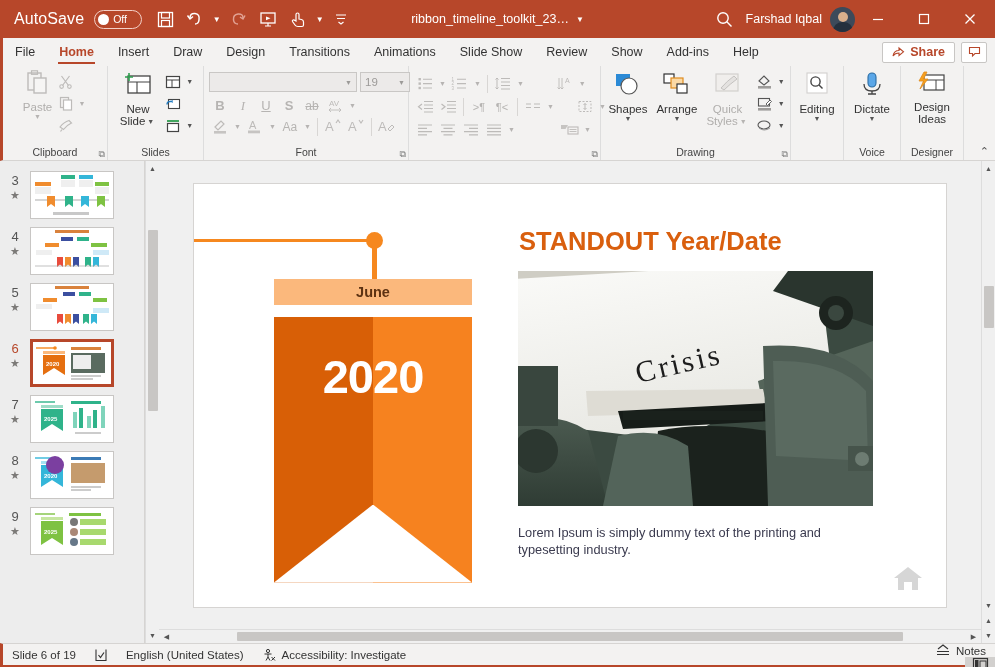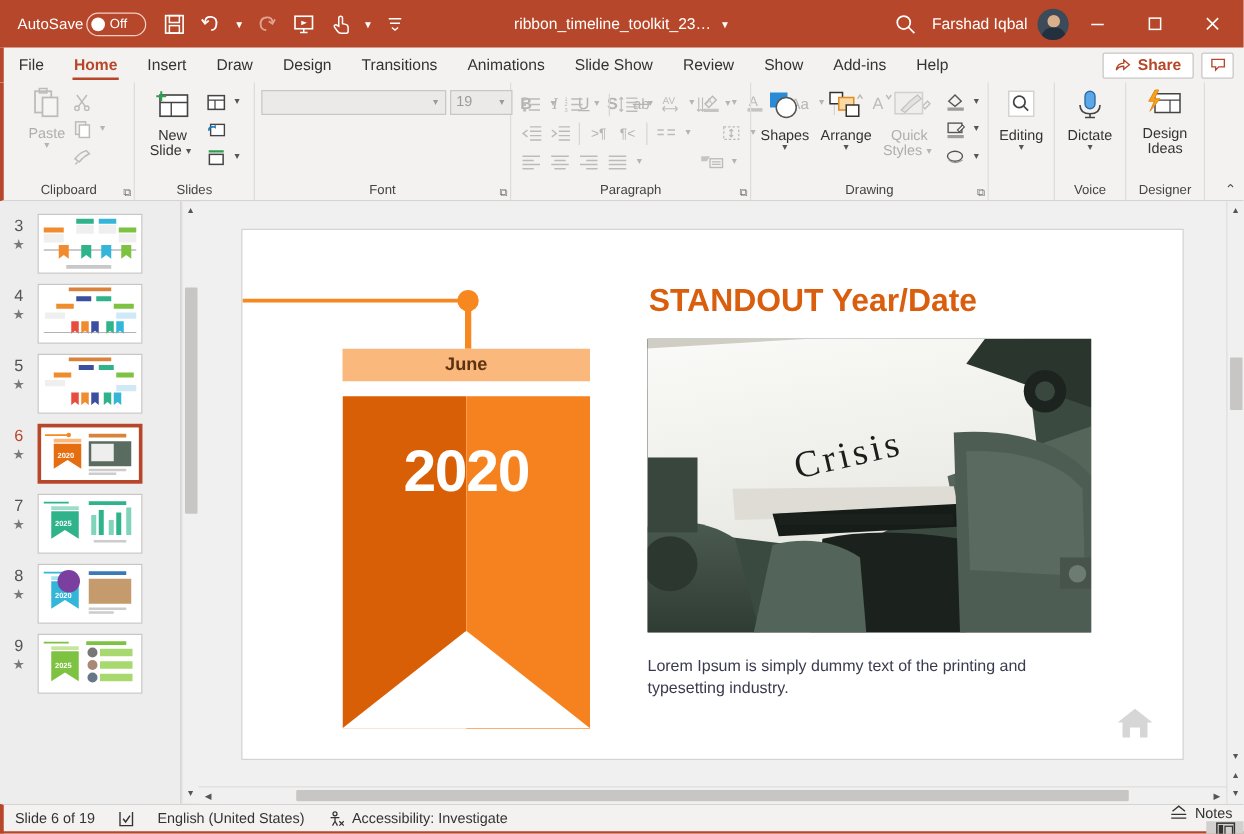--- a/index.html
+++ b/index.html
@@ -11,21 +11,21 @@
   }
   body { display: flex; flex-direction: column; }
 
   
   .titlebar {
     height: 38px; background: #b7472a; color: #fff;
     display: flex; align-items: center; flex: 0 0 38px;
     position: relative;
   }
   .tb-left { display: flex; align-items: center; padding-left: 14px; gap: 0px; }
-  .autosave-label { font-size: 12px; color: #fff; margin-right: 2px; letter-spacing: .1px;}
+  .autosave-label { font-size: 16px; color: #fff; margin-right: 10px; letter-spacing: .1px;}
   .toggle {
     width: 48px; height: 19px; border-radius: 10px; border: 1.3px solid #f3cfc6;
     display: flex; align-items: center; padding: 0 3px; gap: 4px;
   }
   .toggle .knob { width: 11px; height: 11px; border-radius: 50%; background: #fff; flex:0 0 11px;}
   .toggle .t-txt { font-size: 10.5px; color: #fff; }
   .tb-icon {
     width: 30px; height: 30px; display: flex; align-items: center; justify-content: center;
     color: #fff;
   }
@@ -444,21 +444,21 @@
               </svg>
           </div>
             <span class="cv">▼</span>
         </div>
       </div>
     </div>
     <div class="grp-label">Slides</div>
   </div>
 
   <div class="grp" style="width:205px;align-items:stretch;">
-    <div class="grp-body" style="padding-top:3px;">
+    <div class="grp-body" style="flex-direction:column;padding-top:3px;">
       <div class="fontbox">
         <div class="fontname">
           <span style="font-size:11.5px;color:#9c9a98;"></span>
           <span style="font-size:7px;color:#9c9a98;margin-left:6px;">▼</span>
         </div>
         <div class="fontsize">
           <span>19</span>
           <span style="font-size:7px;">▼</span>
         </div>
       </div>
@@ -615,21 +615,20 @@
         <div class="sm dis">
           <svg width="20" height="15" viewBox="0 0 20 15">
               <path d="M1 3 L8 3 L5.5 7 L1 7 Z" fill="#c6c4c2"></path>
               <rect x="8" y="5" width="10" height="7" fill="none" stroke="#bdbbb9" stroke-width="1.1"></rect>
               <path d="M9.5 7.5 L16.5 7.5 M9.5 9.5 L16.5 9.5" stroke="#bdbbb9" stroke-width="0.9"></path>
             </svg>
         </div>
         <span class="cv dis">▼</span>
       </div>
     </div>
-    <div class="grp-label">Paragraph</div>
     <span class="grp-launch">⧉</span>
   </div>
 
   <div class="grp" style="width:190px;">
     <div class="grp-body" style="gap:1px;">
       <div class="bigbtn">
         <svg width="34" height="30" viewBox="0 0 34 30">
             <rect x="5" y="3" width="14" height="12" fill="#2b8ad6"></rect>
             <circle cx="18" cy="15" r="8" fill="#fff" stroke="#555" stroke-width="1.2"></circle>
           </svg>

